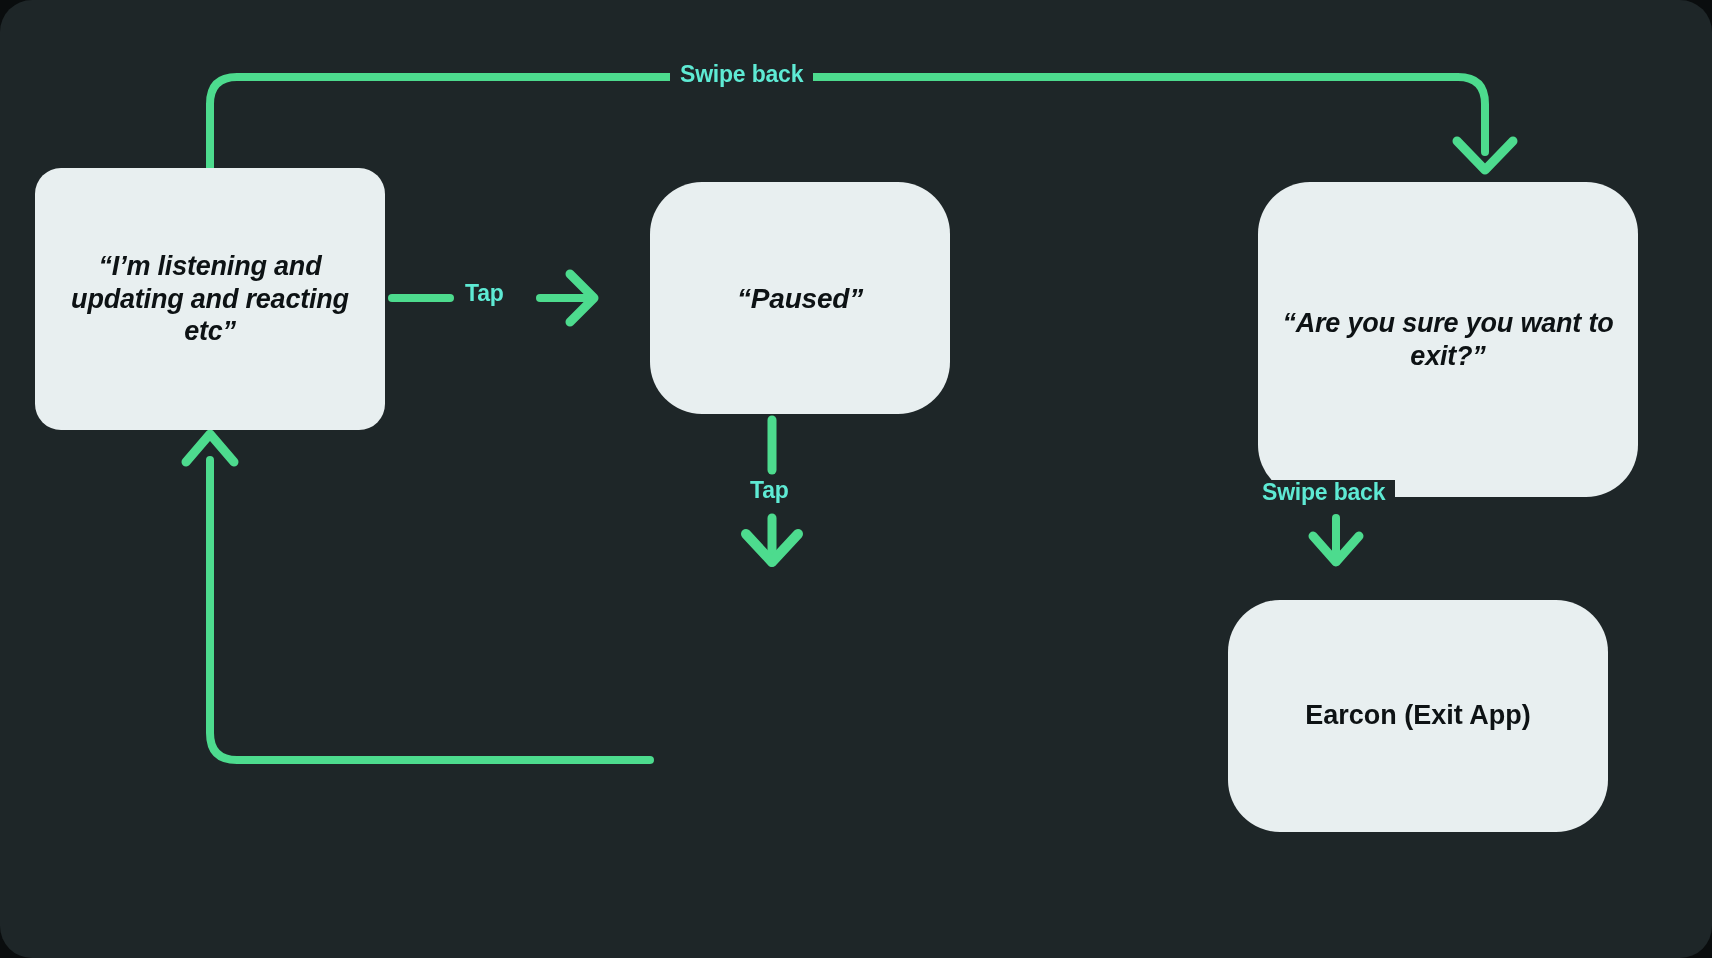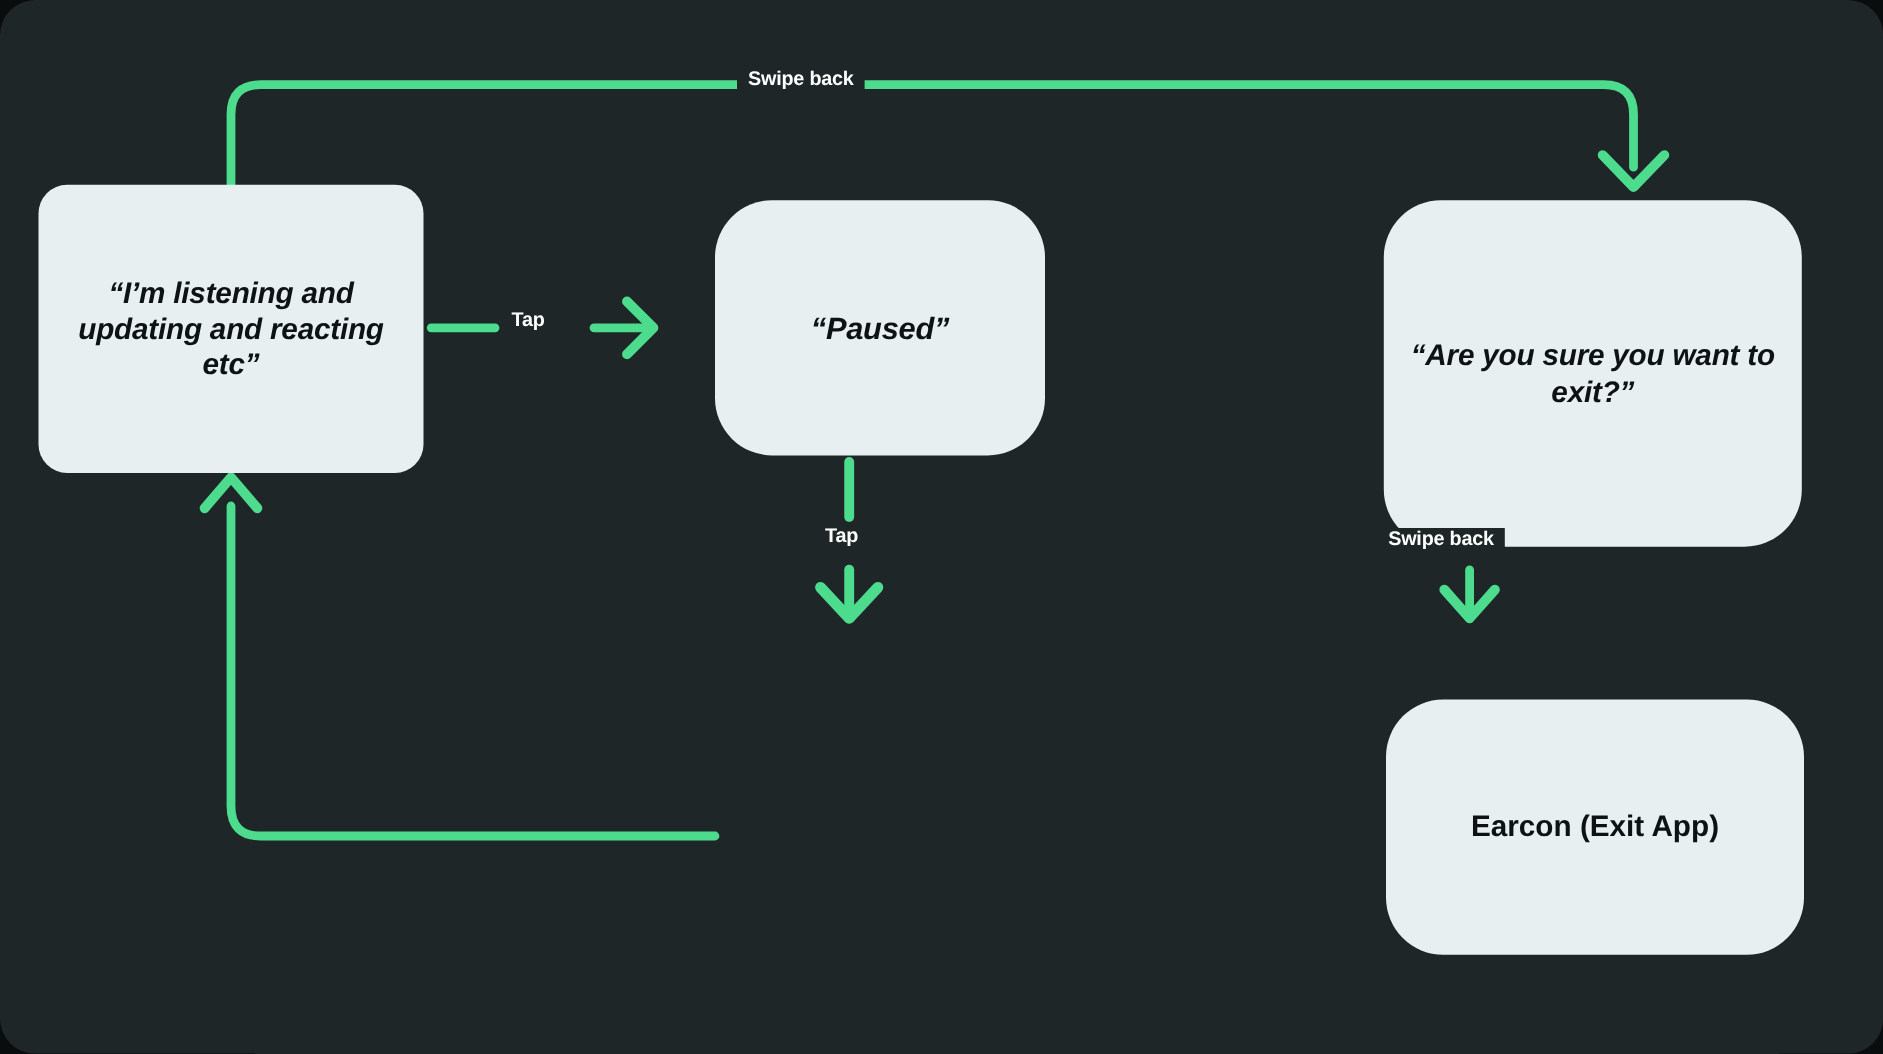--- a/index.html
+++ b/index.html
@@ -55,31 +55,31 @@
   .node-label.plain {
     font-style: normal;
     font-size: 27px;
     letter-spacing: 0px;
   }
   
   #node-listening { left: 35px;   top: 168px; width: 350px; height: 262px; border-radius: 26px; }
   #node-paused    { left: 650px;  top: 182px; width: 300px; height: 232px; }
   #node-confirm   { left: 1258px; top: 182px; width: 380px; height: 315px; }
   #node-back      { left: 650px;  top: 622px; width: 300px; height: 212px; }
-  #node-earcon    { left: 1260px; top: 600px; width: 380px; height: 232px; margin-top: 36px; }
+  #node-earcon    { left: 1228px; top: 600px; width: 380px; height: 232px; }
 
   #node-listening .node-label { font-size: 27px; line-height: 1.22; padding: 0 16px; }
   #node-confirm   .node-label { font-size: 27px; line-height: 1.22; }
   #node-back      .node-label { font-size: 27px; line-height: 1.22; padding: 0 22px; }
 
   .edge-label {
     position: absolute;
-    color: #ffffff;
+    color: #5eead4;
     font-weight: bold;
-    font-size: 18px;
+    font-size: 23px;
     letter-spacing: -0.2px;
     white-space: nowrap;
     background: #1e2628;
     padding: 0 10px;
     line-height: 1.1;
   }
   #label-swipe-top    { left: 670px;  top: 62px;  }
   #label-tap-right    { left: 455px;  top: 281px; }
   #label-tap-down     { left: 740px;  top: 478px; }
   #label-swipe-bottom { left: 1252px; top: 480px; }

